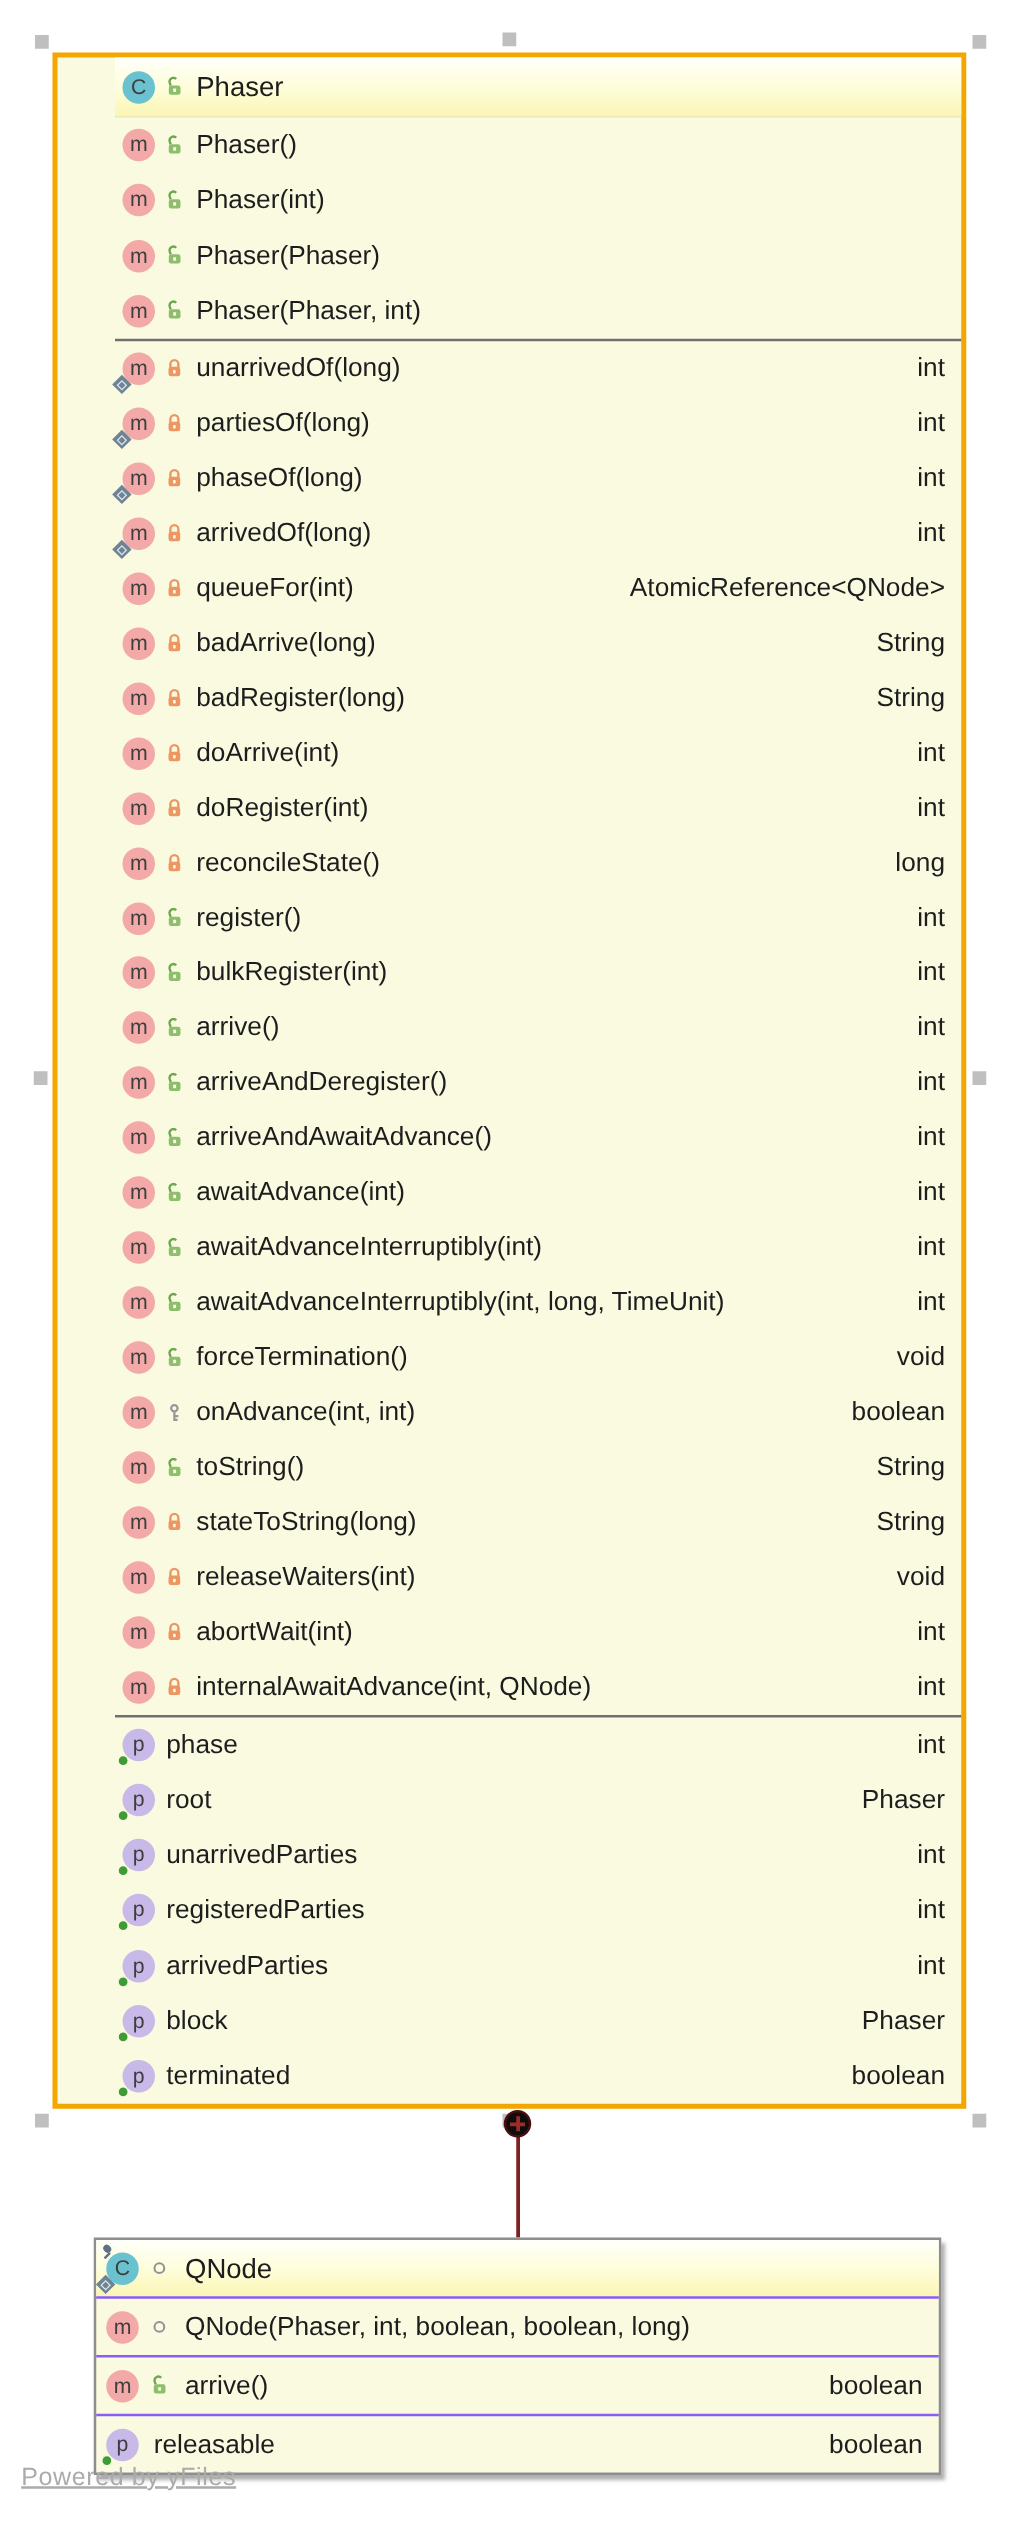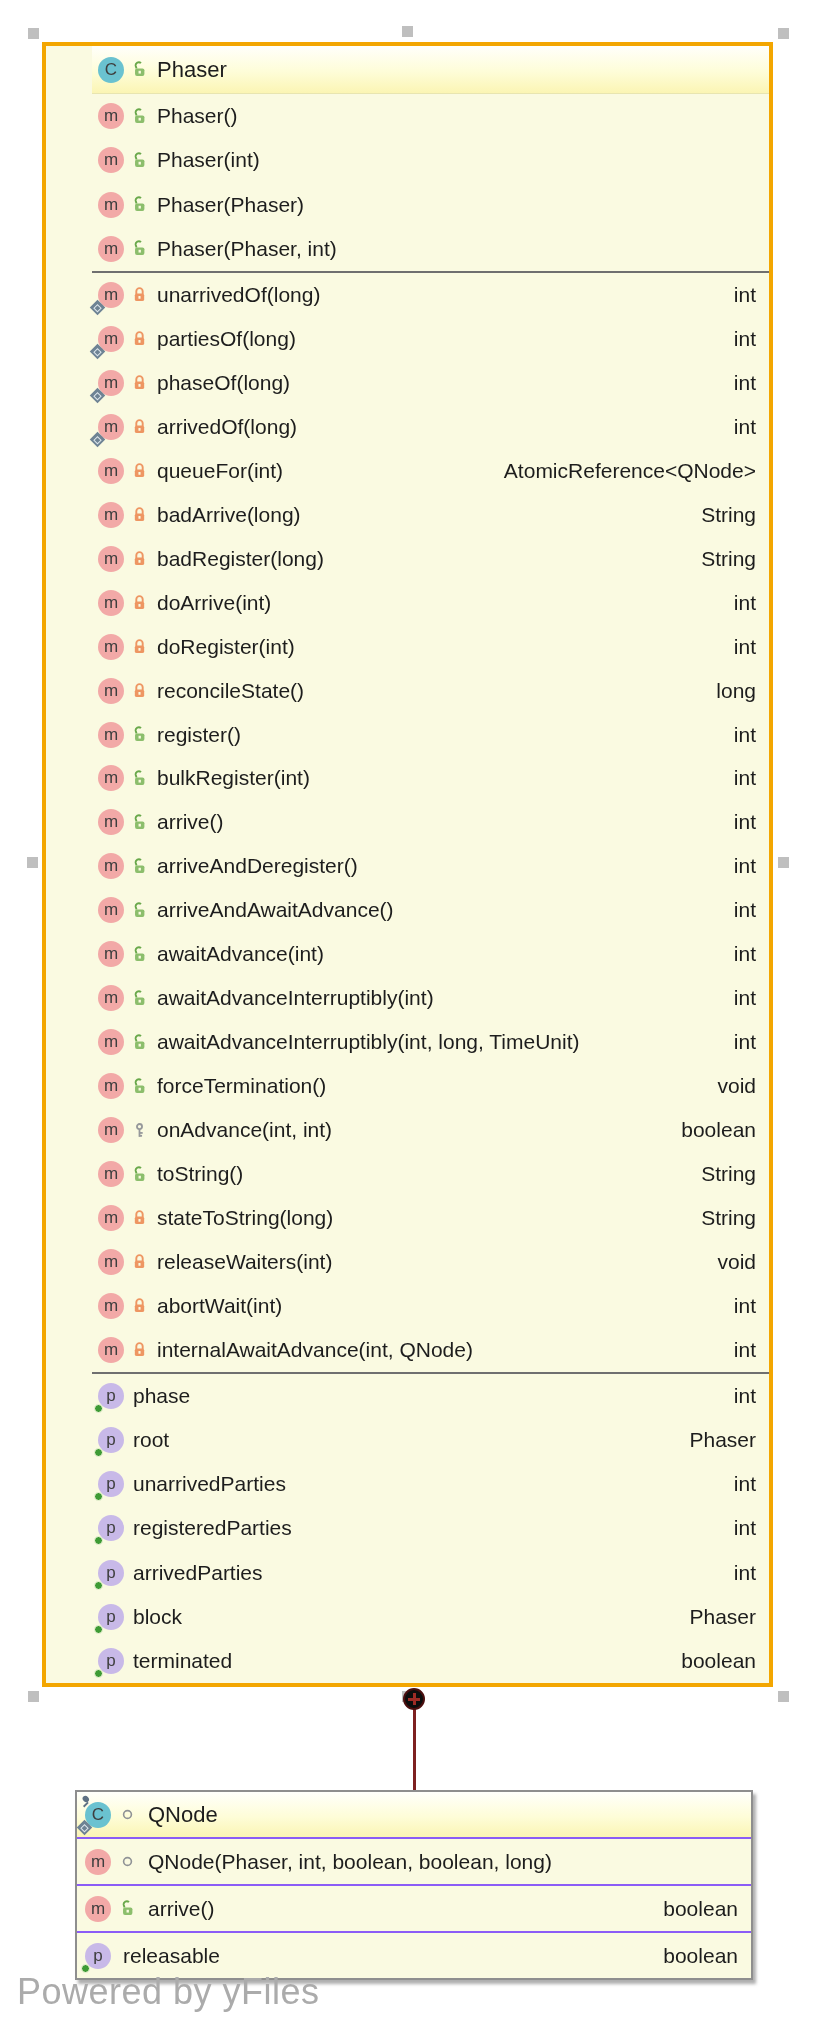--- a/index.html
+++ b/index.html
@@ -62,22 +62,22 @@
   [data-vis="package"] .v-pkg{display:inline-flex;}
 
   
   .edge-line{position:absolute;left:413px;top:1709px;width:3px;height:82px;background:#7e2020;}
   .edge-ball{position:absolute;left:403px;top:1688px;width:22px;height:22px;border-radius:50%;
              background:#0d0d0d;border:2px solid #4a0e0e;z-index:5;}
   .edge-ball::before,.edge-ball::after{content:"";position:absolute;background:#9e2b25;}
   .edge-ball::before{left:3px;top:7.5px;width:12px;height:3px;}
   .edge-ball::after{left:7.5px;top:3px;width:3px;height:12px;}
 
-  .watermark{position:absolute;left:17px;top:1971px;font-size:36px;color:#ababab;
-             letter-spacing:0.5px;}
+  .watermark{position:absolute;left:17px;top:1971px;font-size:20px;color:#ababab;
+             letter-spacing:0.5px;text-decoration:underline;}
 </style>
 </head>
 <body>
 
 <div class="canvas">
 
   <div class="handle" style="left:28px;top:28px"></div>
   <div class="handle" style="left:402px;top:26px"></div>
   <div class="handle" style="left:778px;top:28px"></div>
   <div class="handle" style="left:27px;top:857px"></div>

